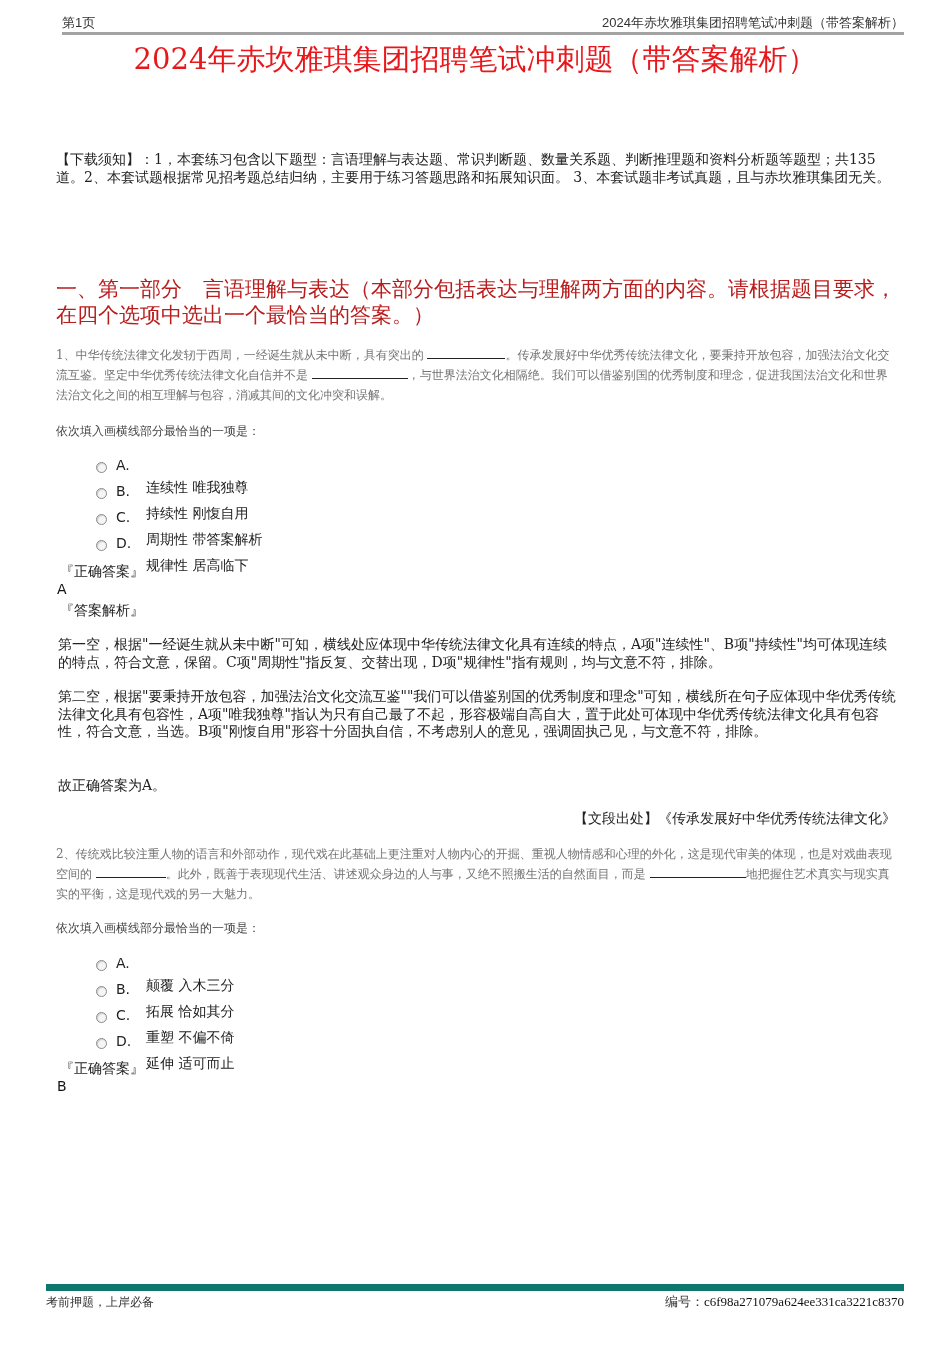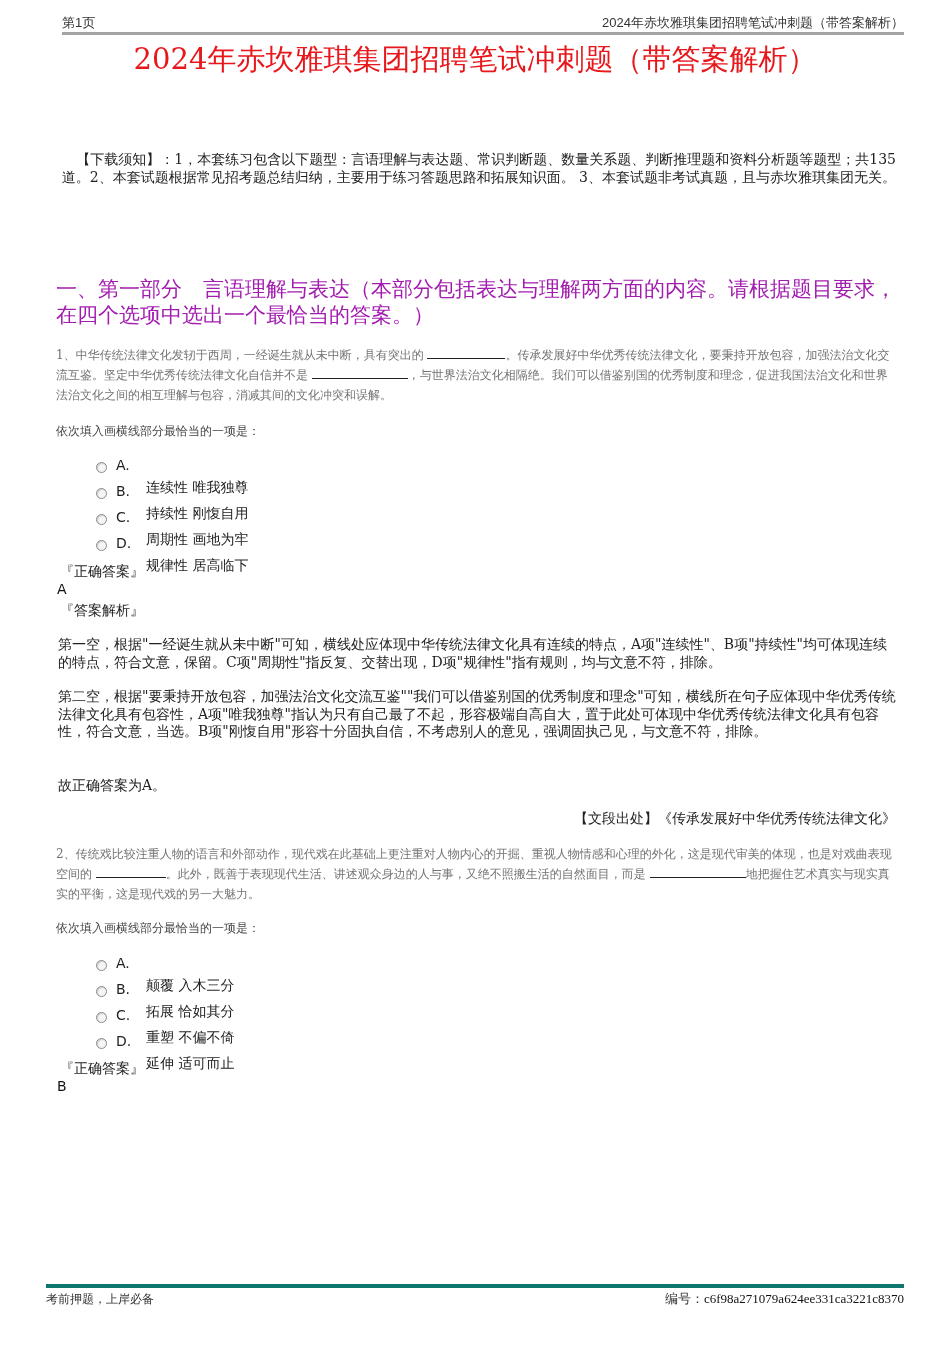--- a/index.html
+++ b/index.html
@@ -17,25 +17,25 @@
   .page-header .left { position: absolute; left: 0; top: 0; }
   .page-header .right { position: absolute; right: 0; top: 0; }
   .doc-title {
     position: absolute; left: 0; right: 0; top: 40px;
     text-align: center; color: #e8171b; font-size: 29px;
     font-family: "DejaVu Serif", "Liberation Serif", serif;
     letter-spacing: 0px;
   }
   .notice {
     position: absolute; left: 56px; width: 840px; top: 150px;
-    font-size: 14px; line-height: 18px; color: #222; text-align: right;
+    font-size: 14px; line-height: 18px; color: #222;
   }
   .section-heading {
     position: absolute; left: 56px; width: 840px; top: 276px;
-    font-size: 21px; line-height: 26px; color: #a21caf;
+    font-size: 21px; line-height: 26px; color: #b91c1c;
   }
   .question {
     position: absolute; left: 56px; width: 842px;
     font-size: 12px; line-height: 20px; color: #737373;
   }
   .blank { display: inline-block; border-bottom: 1px solid #222; height: 12px; vertical-align: baseline; }
   .prompt {
     position: absolute; left: 56px; font-size: 12px; color: #444;
   }
   .options { position: absolute; left: 96px; }
@@ -57,21 +57,21 @@
   .answer-letter {
     position: absolute; left: 57px; font-size: 14px; color: #111;
     font-family: "DejaVu Sans", "Liberation Sans", sans-serif;
   }
   .para {
     position: absolute; left: 58px; width: 838px;
     font-size: 14px; line-height: 17.5px; color: #222;
   }
   .page-footer {
     position: absolute; left: 46px; right: 46px; top: 1284px; height: 18px;
-    border-top: 4px solid #0f766e;
+    border-top: 7px solid #0f766e;
     font-size: 12px; color: #333; padding-top: 2px;
   }
   .page-footer .left { position: absolute; left: 0; top: 3px; font-family: "DejaVu Serif", serif; }
   .page-footer .right { position: absolute; right: 0; top: 2px; font-family: "Liberation Sans", sans-serif; font-size: 13px; }
   .page-footer .right .code { font-family: Liberation Serif, serif; color: #111; }
 </style>
 </head>
 <body>
 
 <div class="page-header">
@@ -100,21 +100,21 @@
     <span class="opt-text">连续性 唯我独尊</span>
   </div>
   <div class="option">
     <span class="radio"></span>
     <span class="opt-letter">B.</span>
     <span class="opt-text">持续性 刚愎自用</span>
   </div>
   <div class="option">
     <span class="radio"></span>
     <span class="opt-letter">C.</span>
-    <span class="opt-text">周期性 画地为牢</span>
+    <span class="opt-text">周期性 带答案解析</span>
   </div>
   <div class="option">
     <span class="radio"></span>
     <span class="opt-letter">D.</span>
     <span class="opt-text">规律性 居高临下</span>
   </div>
 </div>
 
 <div class="label-line" style="top:563px;">『正确答案』</div>
 <div class="answer-letter" style="top:581px;">A</div>

